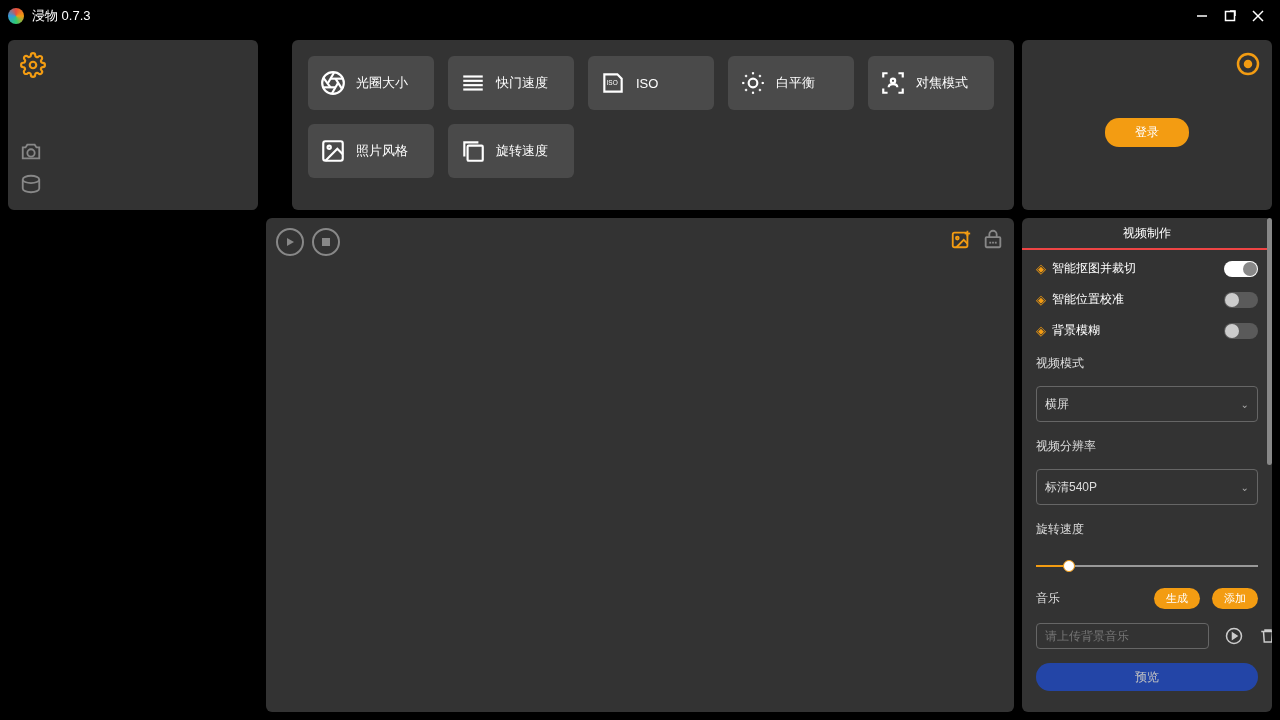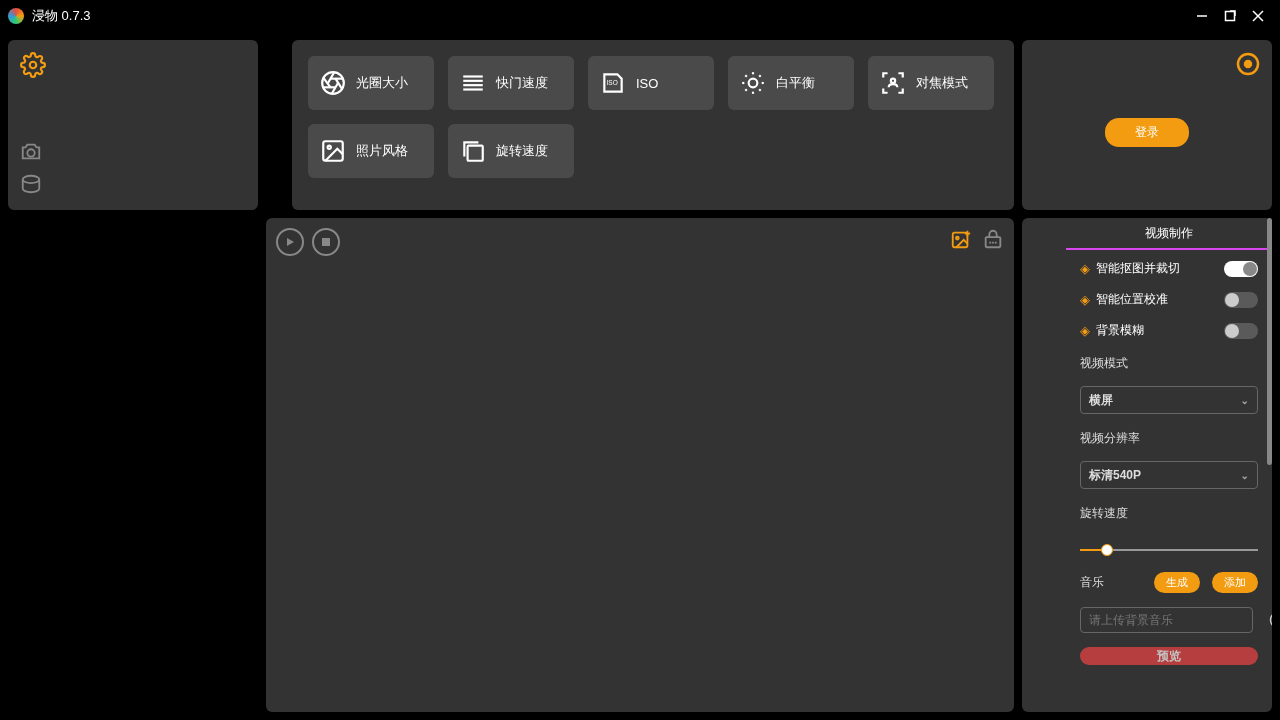--- a/index.html
+++ b/index.html
@@ -42,21 +42,20 @@
 
 .left-col {
   width: 250px;
   display:flex;
   flex-direction:column;
   gap:8px;
 }
 .panel {
   background: #333333;
   border-radius: 6px;
-  padding-left: 44px;
 }
 .left-top {
   height: 170px;
   position: relative;
 }
 .left-top .gear {
   position:absolute; top:12px; left:12px;
 }
 .left-top .camera { position:absolute; bottom:44px; left:12px; }
 .left-top .disk { position:absolute; bottom:12px; left:12px; }
@@ -169,21 +168,21 @@
 }
 .tabs .tab {
   flex:1;
   display:flex;
   align-items:center;
   justify-content:center;
   font-size:12px;
   cursor:pointer;
 }
 .tabs .tab.active {
-  border-bottom:2px solid #d946ef;
+  border-bottom:2px solid #ef4444;
   color:#fff;
 }
 .tabs .tab.inactive {
   background:#4a4a4a;
   color:#ccc;
 }
 .settings-body {
   padding: 10px 14px;
   display:flex;
   flex-direction:column;
@@ -215,32 +214,31 @@
   border-radius:50%;
   position:absolute;
   top:1px;
 }
 .switch.on .knob { right:1px; background:#888; }
 .switch.off .knob { left:1px; }
 
 .field-label { font-size:12px; color:#ddd; margin-top:2px;}
 .select {
   width:100%;
-  height:28px;
+  height:36px;
   background:#333;
   border:1px solid #666;
   border-radius:4px;
   color:#ddd;
   padding: 0 8px;
   display:flex;
   align-items:center;
   justify-content:space-between;
   cursor:pointer;
   font-size:12px;
-  font-weight:bold;
 }
 .select .chev { color:#aaa; font-size:10px;}
 
 .slider-wrap {
   margin-top:6px;
   position:relative;
   height:16px;
 }
 .slider-track {
   position:absolute;
@@ -293,29 +291,28 @@
   border:1px solid #666;
   border-radius:4px;
   color:#888;
   padding:0 8px;
   font-size:12px;
 }
 .iconbtn { width:20px; height:20px; display:flex; align-items:center; justify-content:center; cursor:pointer;}
 
 .preview-btn {
   width:100%;
-  height:18px;
-  background:#ef4444;
+  height:28px;
+  background:#1d4ed8;
   border:none;
   border-radius:14px;
   color:#fff;
   font-size:12px;
   cursor:pointer;
   opacity:0.7;
-  font-weight:bold;
 }
 </style>
 </head>
 <body>
 
 <div class="titlebar">
   <div class="logo"></div>
   <div class="title">浸物 0.7.3</div>
   <div class="spacer"></div>
   <div class="winbtn">

